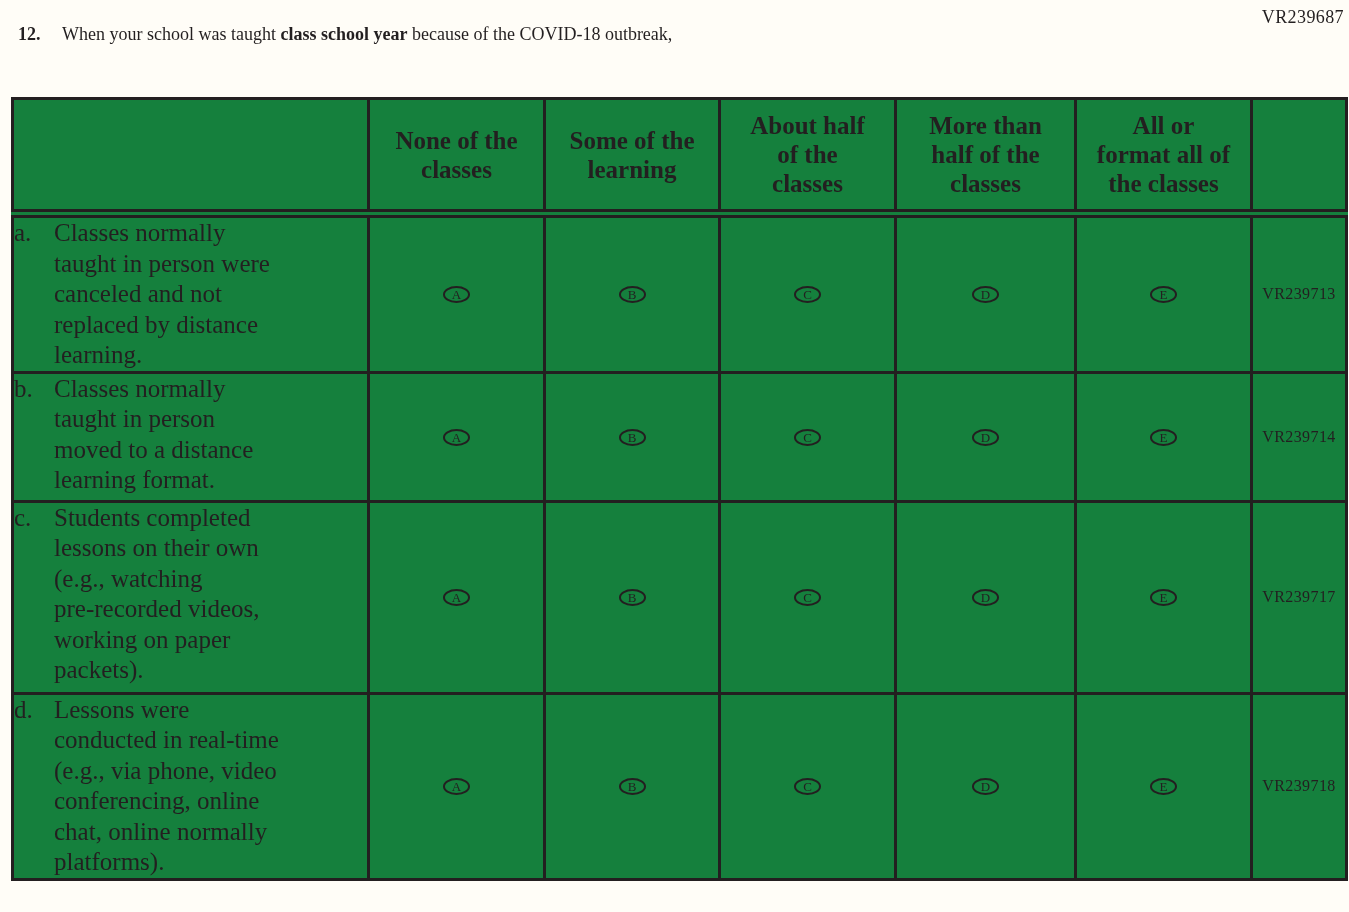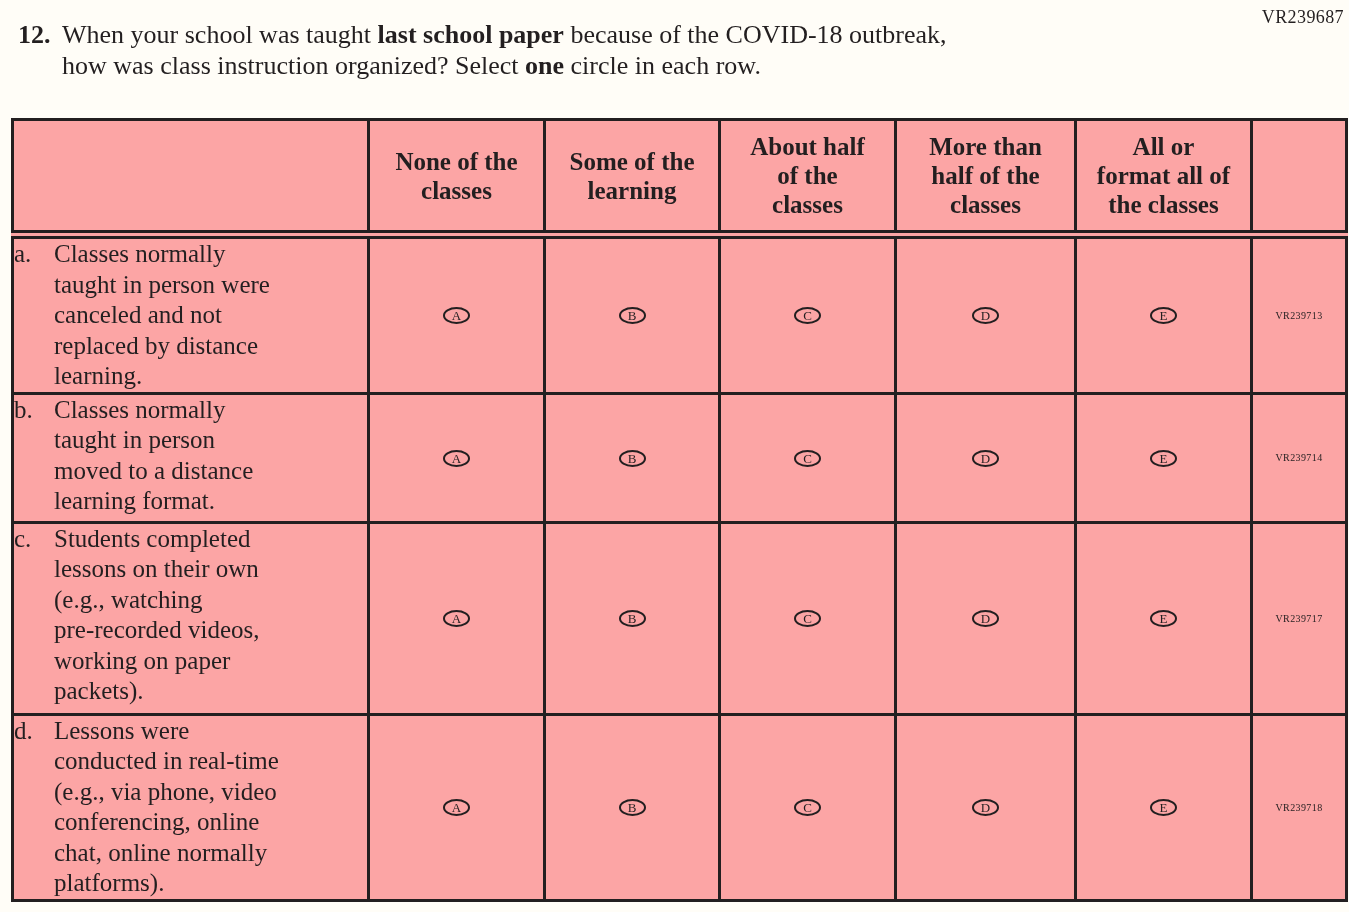--- a/index.html
+++ b/index.html
@@ -24,40 +24,40 @@
     font-size: 18px;
     letter-spacing: 0.4px;
   }
 
   
   .question {
     position: absolute;
     top: 19px;
     left: 18px;
     display: flex;
-    font-size: 26px;
+    font-size: 18px;
     line-height: 31px;
   }
   .qnum {
     font-weight: bold;
     width: 44px;
     flex: 0 0 44px;
   }
   .qline { white-space: nowrap; }
   .qline b { font-weight: bold; }
 
   
   table.grid {
     position: absolute;
     left: 11px;
-    top: 118px;
+    top: 97px;
     width: 1334px;
     border-collapse: collapse;
     table-layout: fixed;
-    background: #fca5a5;
+    background: #15803d;
   }
   table.grid th,
   table.grid td {
     border: 3px solid #231f20;
     padding: 0;
   }
   table.grid thead th {
     border-bottom: 9px double #231f20;
     font-size: 25px;
     font-weight: bold;
@@ -98,38 +98,37 @@
     border-radius: 50%;
     box-sizing: border-box;
     font-size: 13px;
     line-height: 13px;
     cursor: pointer;
     background: transparent;
   }
   td.vr-cell {
     text-align: center;
     vertical-align: middle;
-    font-size: 10px;
+    font-size: 16px;
     letter-spacing: 0.4px;
   }
   tr.row-a { height: 152px; }
   tr.row-b { height: 129px; }
   tr.row-c { height: 192px; }
   tr.row-d { height: 186px; }
 </style>
 </head>
 <body>
 
 <div class="code-top">VR239687</div>
 
 <div class="question">
   <div class="qnum">12.</div>
   <div class="qtext">
-    <div class="qline"><span>When your school was taught </span><b>last school paper</b><span> because of the COVID-18 outbreak,</span></div>
-    <div class="qline"><span>how was class instruction organized? Select </span><b>one</b><span> circle in each row.</span></div>
+    <div class="qline"><span>When your school was taught </span><b>class school year</b><span> because of the COVID-18 outbreak,</span></div>
   </div>
 </div>
 
 <table class="grid">
   <colgroup>
     <col style="width:356px">
     <col style="width:176px">
     <col style="width:175px">
     <col style="width:176px">
     <col style="width:180px">

